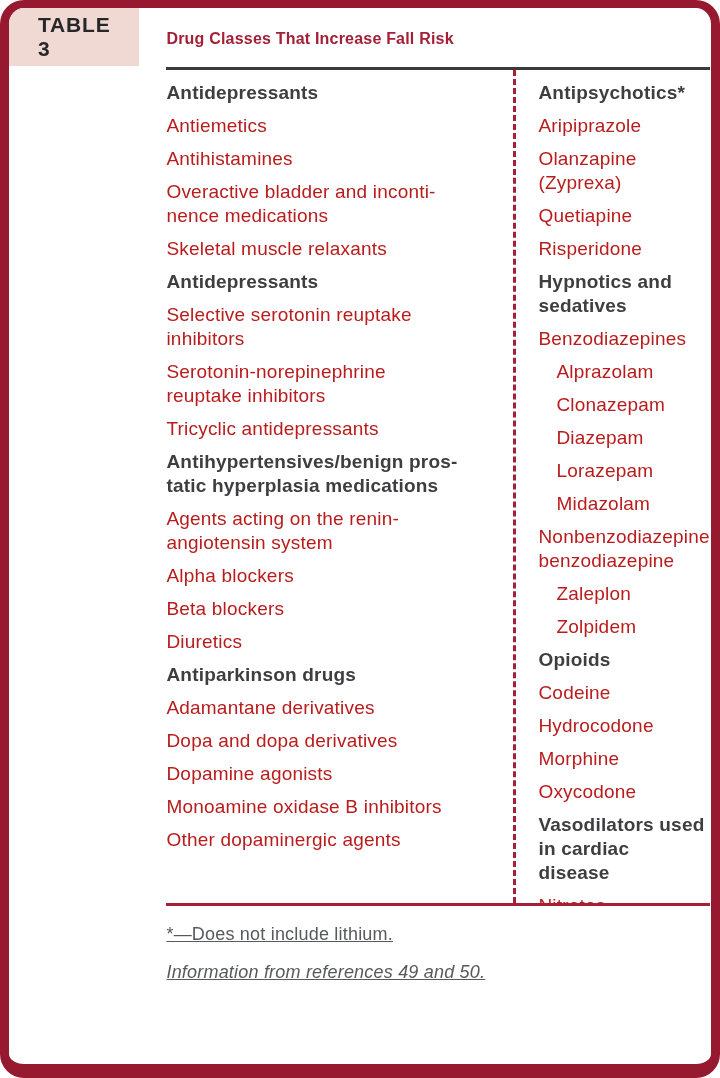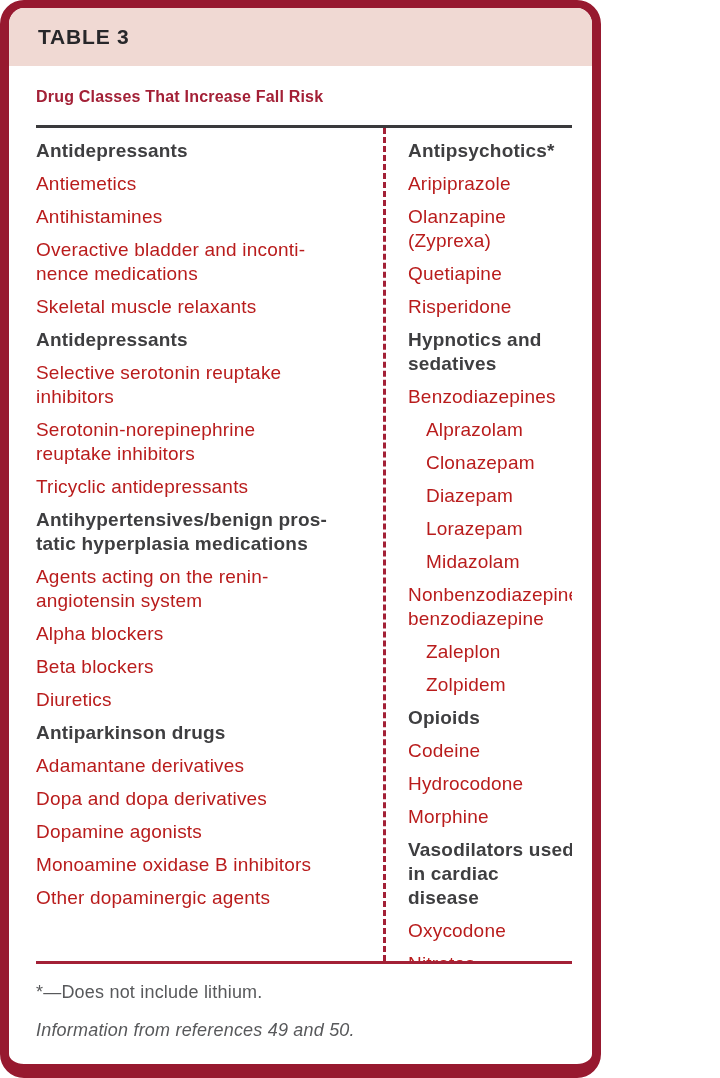--- a/index.html
+++ b/index.html
@@ -3,28 +3,28 @@
 <meta charset="utf-8">
 <style>
   * { box-sizing: border-box; }
   html, body { margin: 0; padding: 0; background: #ffffff; }
   body {
     width: 720px; height: 1078px;
     font-family: "Liberation Sans", sans-serif;
     -webkit-font-smoothing: antialiased;
   }
   .card {
-    width: 601px; height: 1078px;
+    width: 720px; height: 1078px;
     border: 9px solid #97192f;
     border-top-width: 8px;
     border-bottom-width: 14px;
     border-radius: 24px;
     background: #ffffff;
     overflow: hidden;
-    display: flex; flex-direction: column;
+    display: flex; flex-direction: row;
   }
   .band {
     background: #f0d9d3;
     height: 58px;
     flex: 0 0 58px;
     display: flex; align-items: center;
     padding: 0 29px;
   }
   .band-label {
     font-size: 21px; font-weight: bold;
@@ -69,20 +69,21 @@
     white-space: pre-line;
   }
   .row.header { font-weight: bold; color: #3e3e40; }
   .row.sub { padding-left: 18px; }
   .rule-bottom { height: 3px; background: #a32036; }
   .footnotes { padding: 17px 0 0 0; }
   .footnote {
     font-size: 18px; line-height: 22px;
     color: #58595b; letter-spacing: 0.2px;
     margin: 0 0 16px 0;
+    text-decoration: underline;
   }
   .footnote.source { font-style: italic; }
 </style>
 </head>
 <body>
 
 <div class="card">
   <div class="band">
     <span class="band-label">TABLE 3</span>
   </div>
@@ -135,23 +136,23 @@
           <div class="row sub">Lorazepam</div>
           <div class="row sub">Midazolam</div>
           <div class="row item">Nonbenzodiazepine
 benzodiazepine</div>
           <div class="row sub">Zaleplon</div>
           <div class="row sub">Zolpidem</div>
           <div class="row header">Opioids</div>
           <div class="row item">Codeine</div>
           <div class="row item">Hydrocodone</div>
           <div class="row item">Morphine</div>
+          <div class="row item">Oxycodone</div>
           <div class="row header">Vasodilators used in cardiac
 disease</div>
-          <div class="row item">Oxycodone</div>
           <div class="row item">Nitrates</div>
         </div>
     </div>
 
     <div class="rule-bottom"></div>
 
     <div class="footnotes">
       <div class="footnote">*—Does not include lithium.</div>
       <div class="footnote source">Information from references 49 and 50.</div>
     </div>

